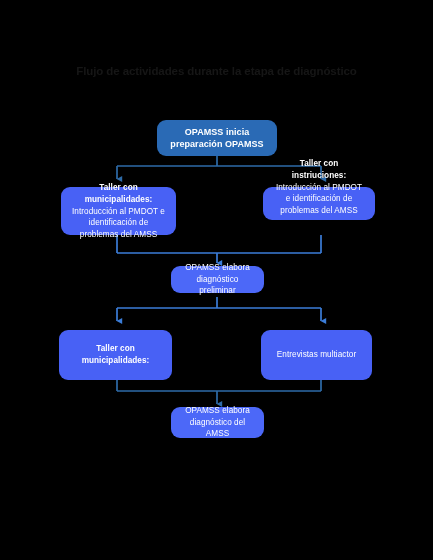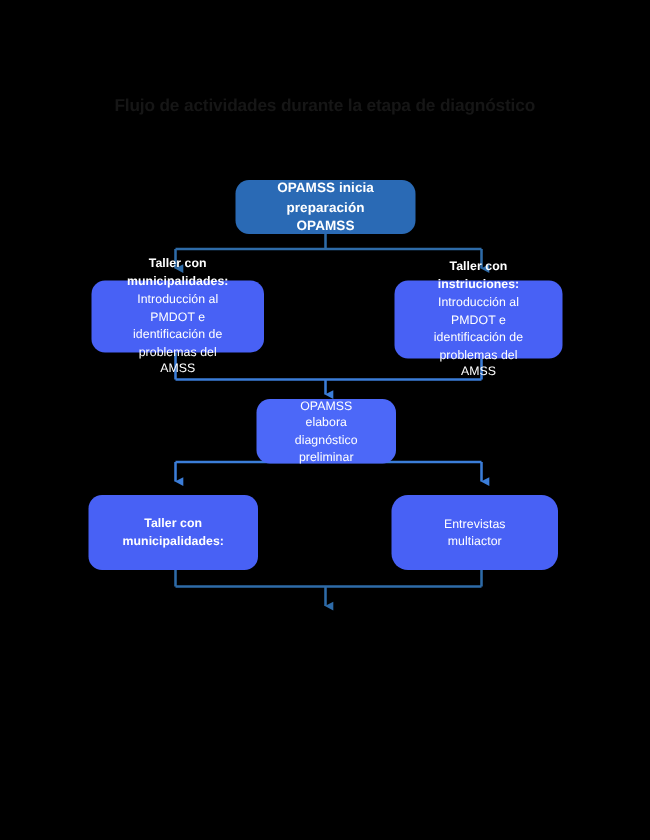--- a/index.html
+++ b/index.html
@@ -40,21 +40,21 @@
   .node {
     position: absolute;
     box-sizing: border-box;
     border-radius: 9px;
     display: flex;
     flex-direction: column;
     align-items: center;
     justify-content: center;
     text-align: center;
     color: #ffffff;
-    padding: 4px 21px;
+    padding: 4px 10px;
   }
   .node .hdr {
     font-weight: 700;
     font-size: 8.2px;
     line-height: 12px;
     letter-spacing: 0.05px;
   }
   .node .body {
     font-weight: 400;
     font-size: 8.2px;
@@ -130,31 +130,34 @@
   <div class="node c-dark strong" style="left:157px; top:120px; width:120px; height:36px;">
     <div class="body">OPAMSS inicia</div>
     <div class="body">preparación OPAMSS</div>
   </div>
 
   <div class="node c-light" style="left:61px; top:187px; width:115px; height:48px;">
     <div class="hdr">Taller con municipalidades:</div>
     <div class="body">Introducción al PMDOT e identificación de problemas del AMSS</div>
   </div>
 
-  <div class="node c-light" style="left:263px; top:187px; width:112px; height:52px;">
+  <div class="node c-light" style="left:263px; top:187px; width:112px; height:33px;justify-content:flex-end;">
     <div class="hdr">Taller con instriuciones:</div>
     <div class="body">Introducción al PMDOT e identificación de problemas del AMSS</div>
   </div>
 
-  <div class="node c-mid" style="left:171px; top:266px; width:93px; height:43px;">
+  <div class="node c-mid" style="left:171px; top:266px; width:93px; height:27px;">
     <div class="body">OPAMSS elabora diagnóstico preliminar</div>
   </div>
 
   <div class="node c-light" style="left:59px; top:330px; width:113px; height:50px;">
     <div class="hdr">Taller con municipalidades:</div>
   </div>
 
-  <div class="node c-light" style="left:261px; top:330px; width:111px; height:50px;border-radius:11px;">
+  <div class="node c-light" style="left:261px; top:330px; width:111px; height:50px;">
     <div class="body">Entrevistas multiactor</div>
   </div>
 
+  <div class="node c-mid" style="left:171px; top:407px; width:93px; height:31px;">
+    <div class="body">OPAMSS elabora diagnóstico del AMSS</div>
+  </div>
 
 </div>
 
 </body></html>

